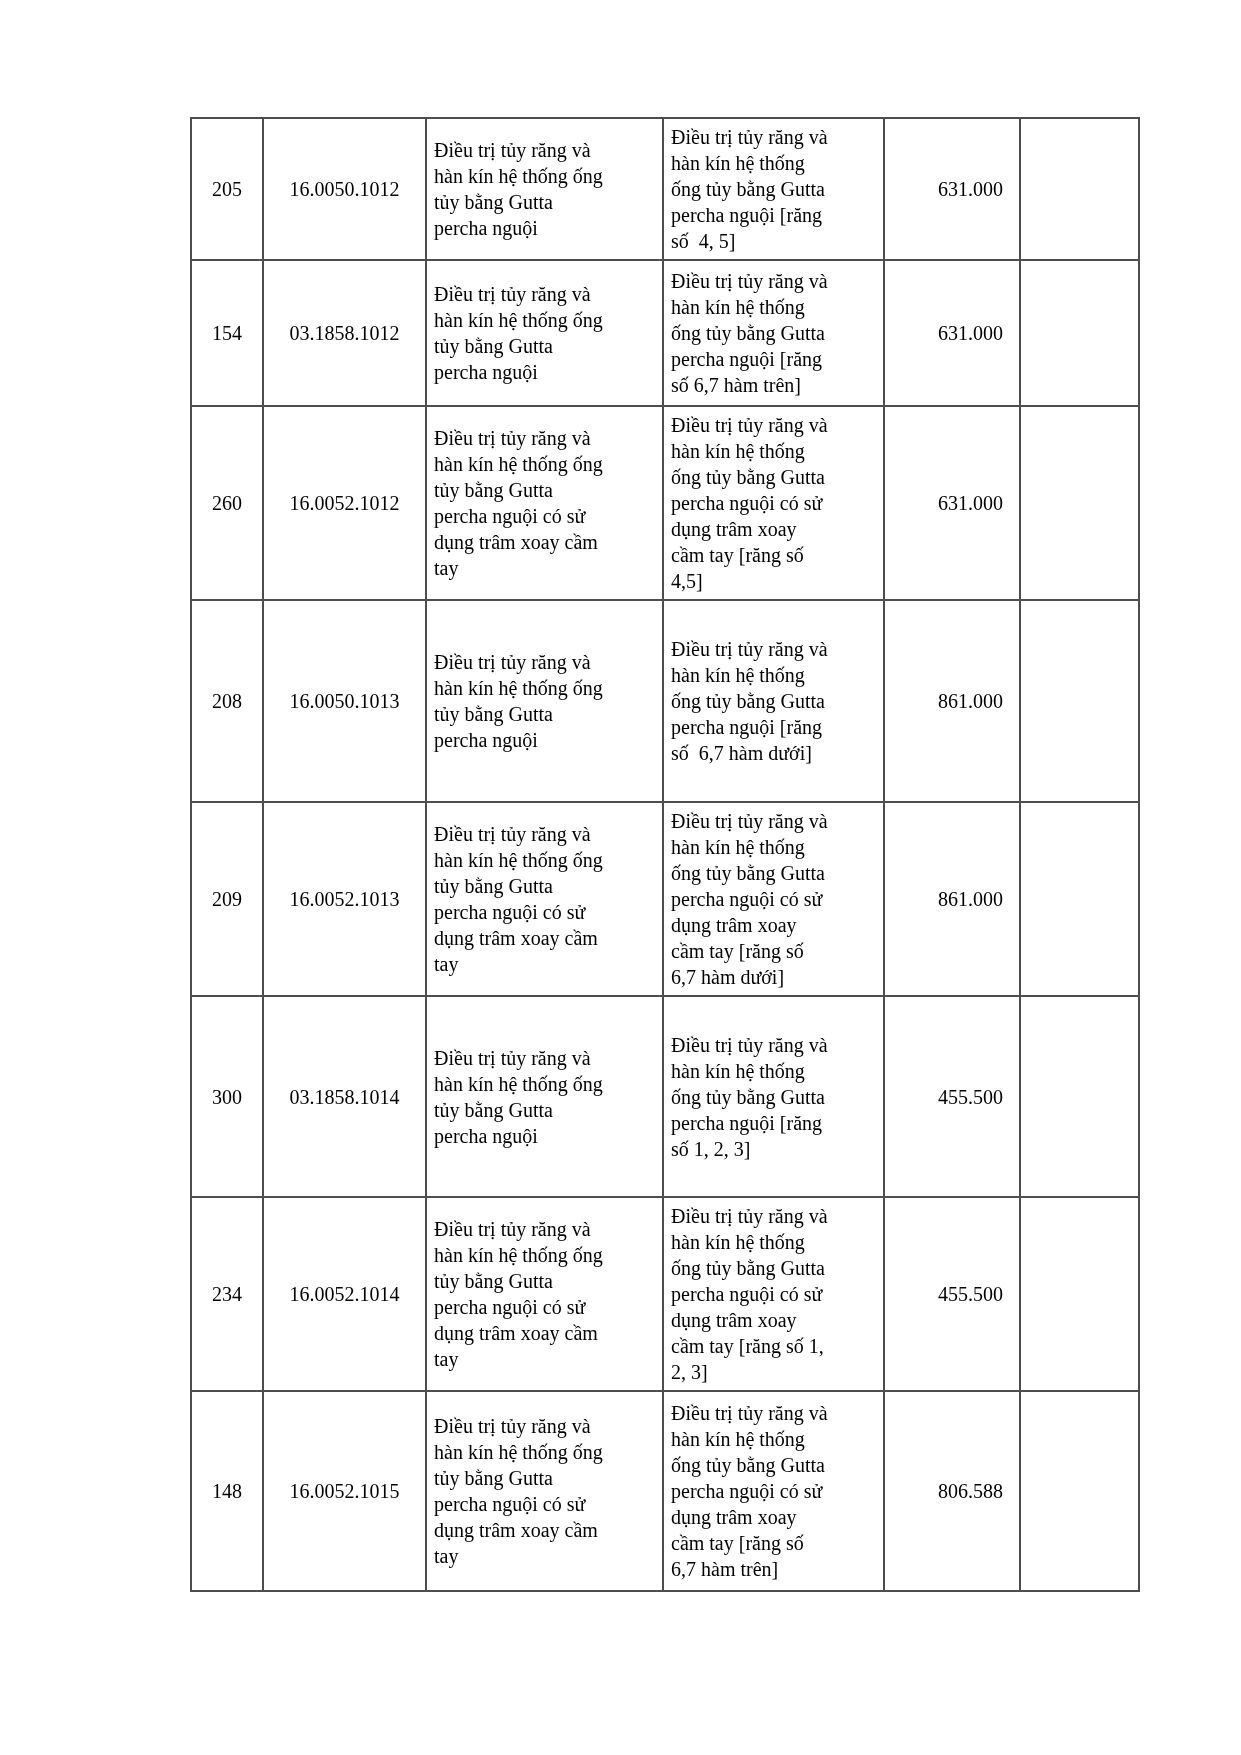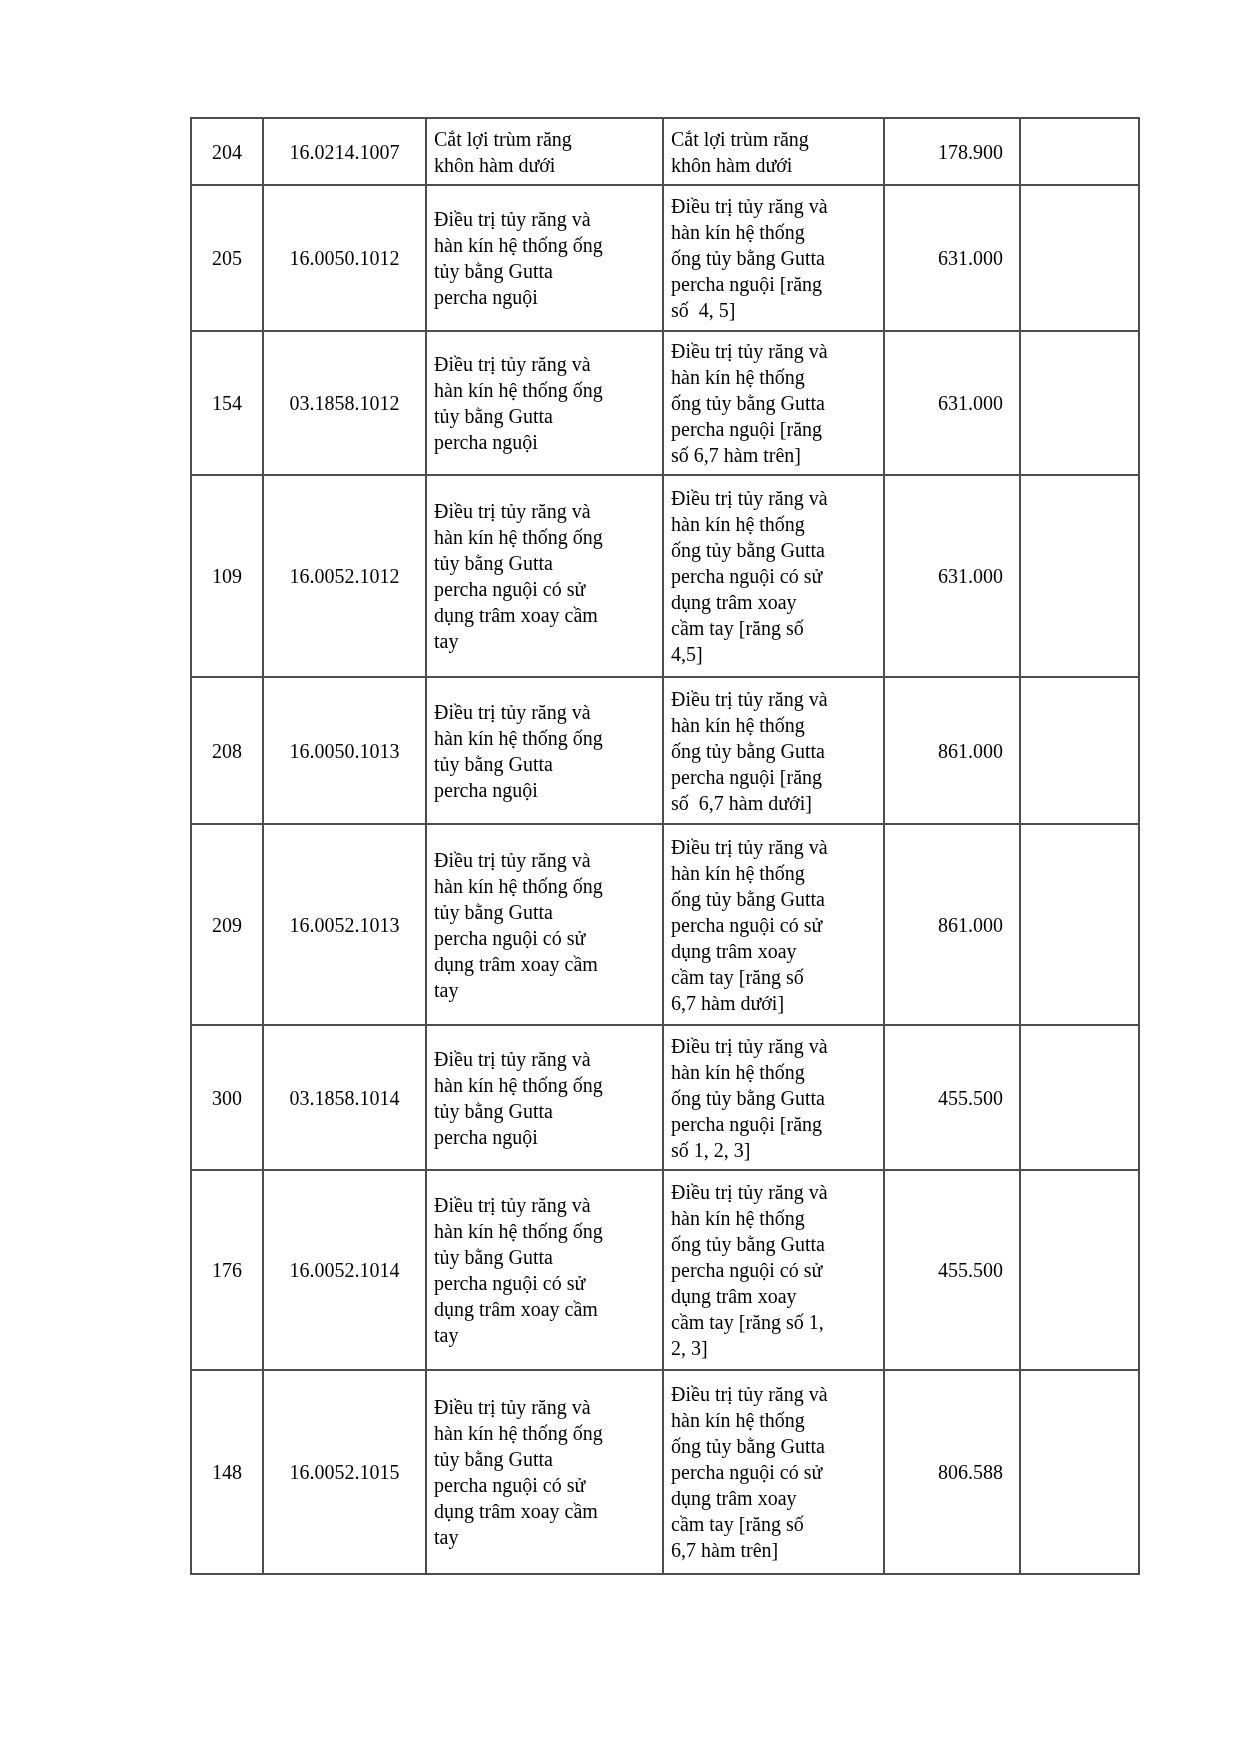--- a/index.html
+++ b/index.html
@@ -73,30 +73,20 @@
     <colgroup>
       <col class="col-stt">
       <col class="col-code">
       <col class="col-name">
       <col class="col-desc">
       <col class="col-price">
       <col class="col-note">
     </colgroup>
     <tbody id="table-body">
         <tr>
-    <td class="cell stt">204</td>
-    <td class="cell code">16.0214.1007</td>
-    <td class="cell name">Cắt lợi trùm răng
-khôn hàm dưới</td>
-    <td class="cell desc">Cắt lợi trùm răng
-khôn hàm dưới</td>
-    <td class="cell price">178.900</td>
-    <td class="cell note"></td>
-  </tr>
-        <tr>
     <td class="cell stt">205</td>
     <td class="cell code">16.0050.1012</td>
     <td class="cell name">Điều trị tủy răng và
 hàn kín hệ thống ống
 tủy bằng Gutta
 percha nguội</td>
     <td class="cell desc">Điều trị tủy răng và
 hàn kín hệ thống
 ống tủy bằng Gutta
 percha nguội [răng
@@ -113,21 +103,21 @@
 percha nguội</td>
     <td class="cell desc">Điều trị tủy răng và
 hàn kín hệ thống
 ống tủy bằng Gutta
 percha nguội [răng
 số 6,7 hàm trên]</td>
     <td class="cell price">631.000</td>
     <td class="cell note"></td>
   </tr>
         <tr>
-    <td class="cell stt">109</td>
+    <td class="cell stt">260</td>
     <td class="cell code">16.0052.1012</td>
     <td class="cell name">Điều trị tủy răng và
 hàn kín hệ thống ống
 tủy bằng Gutta
 percha nguội có sử
 dụng trâm xoay cầm
 tay</td>
     <td class="cell desc">Điều trị tủy răng và
 hàn kín hệ thống
 ống tủy bằng Gutta
@@ -181,21 +171,21 @@
 percha nguội</td>
     <td class="cell desc">Điều trị tủy răng và
 hàn kín hệ thống
 ống tủy bằng Gutta
 percha nguội [răng
 số 1, 2, 3]</td>
     <td class="cell price">455.500</td>
     <td class="cell note"></td>
   </tr>
         <tr>
-    <td class="cell stt">176</td>
+    <td class="cell stt">234</td>
     <td class="cell code">16.0052.1014</td>
     <td class="cell name">Điều trị tủy răng và
 hàn kín hệ thống ống
 tủy bằng Gutta
 percha nguội có sử
 dụng trâm xoay cầm
 tay</td>
     <td class="cell desc">Điều trị tủy răng và
 hàn kín hệ thống
 ống tủy bằng Gutta

